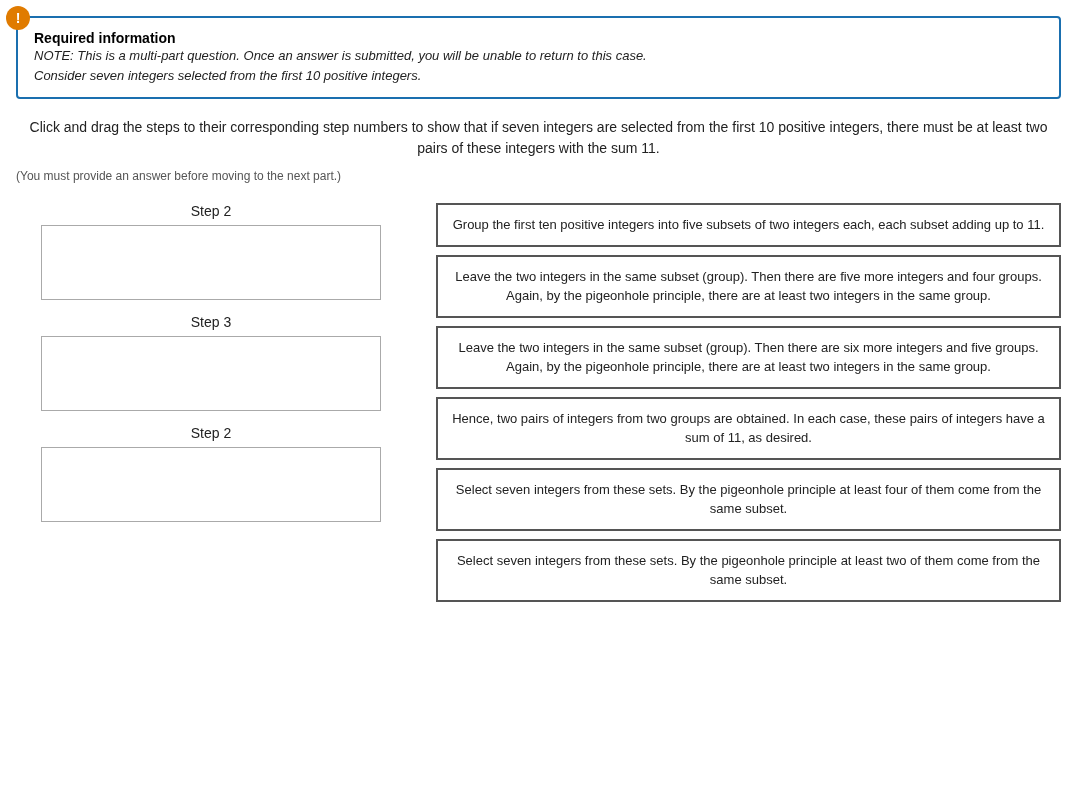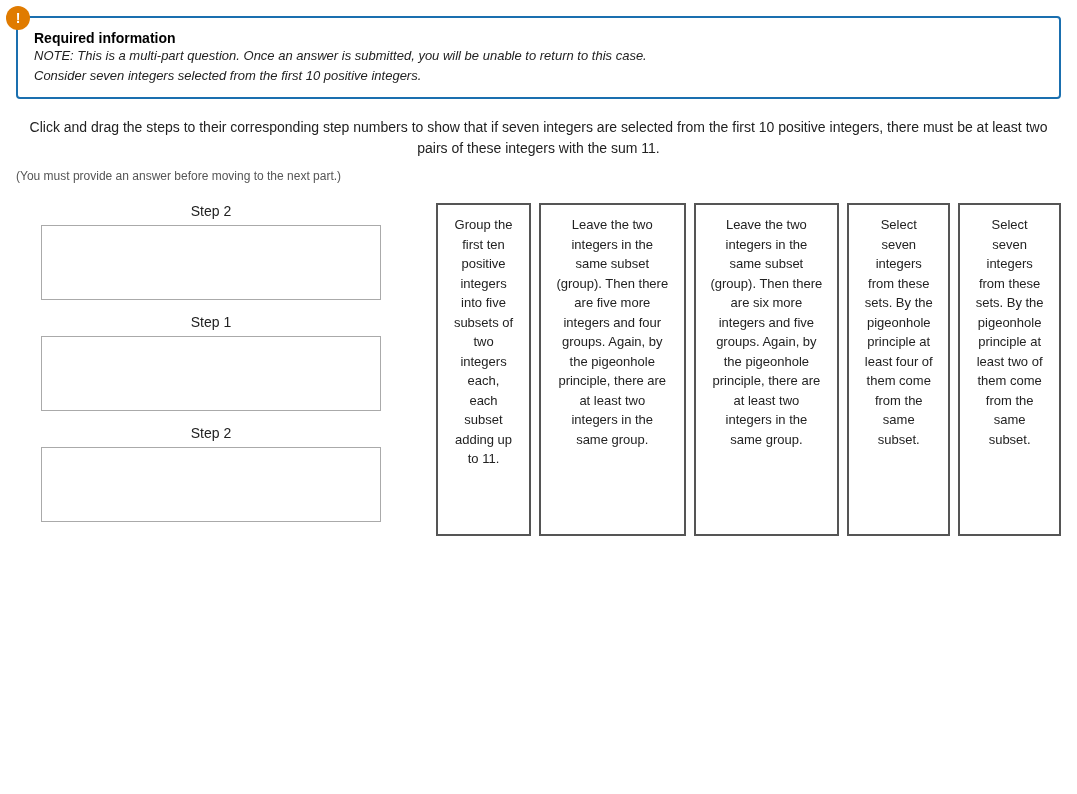--- a/index.html
+++ b/index.html
@@ -94,21 +94,21 @@
     .step-drop-zone {
       width: 340px;
       height: 75px;
       border: 1px solid #aaa;
       background: #fff;
     }
 
     
     .cards-column {
       display: flex;
-      flex-direction: row;
+      flex-direction: column;
       gap: 8px;
       flex: 1;
     }
 
     .answer-card {
       border: 2px solid #555;
       padding: 10px 14px;
       text-align: center;
       font-size: 13px;
       line-height: 1.5;
@@ -135,34 +135,35 @@
 
   <div class="steps-column">
 
     <div class="step-item">
       <div class="step-label">Step 2</div>
       <div class="step-drop-zone"></div>
     </div>
 
 
     <div class="step-item">
-      <div class="step-label">Step 1</div>
+      <div class="step-label">Step 3</div>
       <div class="step-drop-zone"></div>
     </div>
 
     <div class="step-item">
       <div class="step-label">Step 2</div>
       <div class="step-drop-zone"></div>
     </div>
 
   </div>
 
   <div class="cards-column">
 
     <div class="answer-card">Group the first ten positive integers into five subsets of two integers each, each subset adding up to 11.</div>
     <div class="answer-card">Leave the two integers in the same subset (group). Then there are five more integers and four groups. Again, by the pigeonhole principle, there are at least two integers in the same group.</div>
     <div class="answer-card">Leave the two integers in the same subset (group). Then there are six more integers and five groups. Again, by the pigeonhole principle, there are at least two integers in the same group.</div>
+    <div class="answer-card">Hence, two pairs of integers from two groups are obtained. In each case, these pairs of integers have a sum of 11, as desired.</div>
     <div class="answer-card">Select seven integers from these sets. By the pigeonhole principle at least four of them come from the same subset.</div>
     <div class="answer-card">Select seven integers from these sets. By the pigeonhole principle at least two of them come from the same subset.</div>
 
   </div>
 
 </div>
 
 </body></html>

